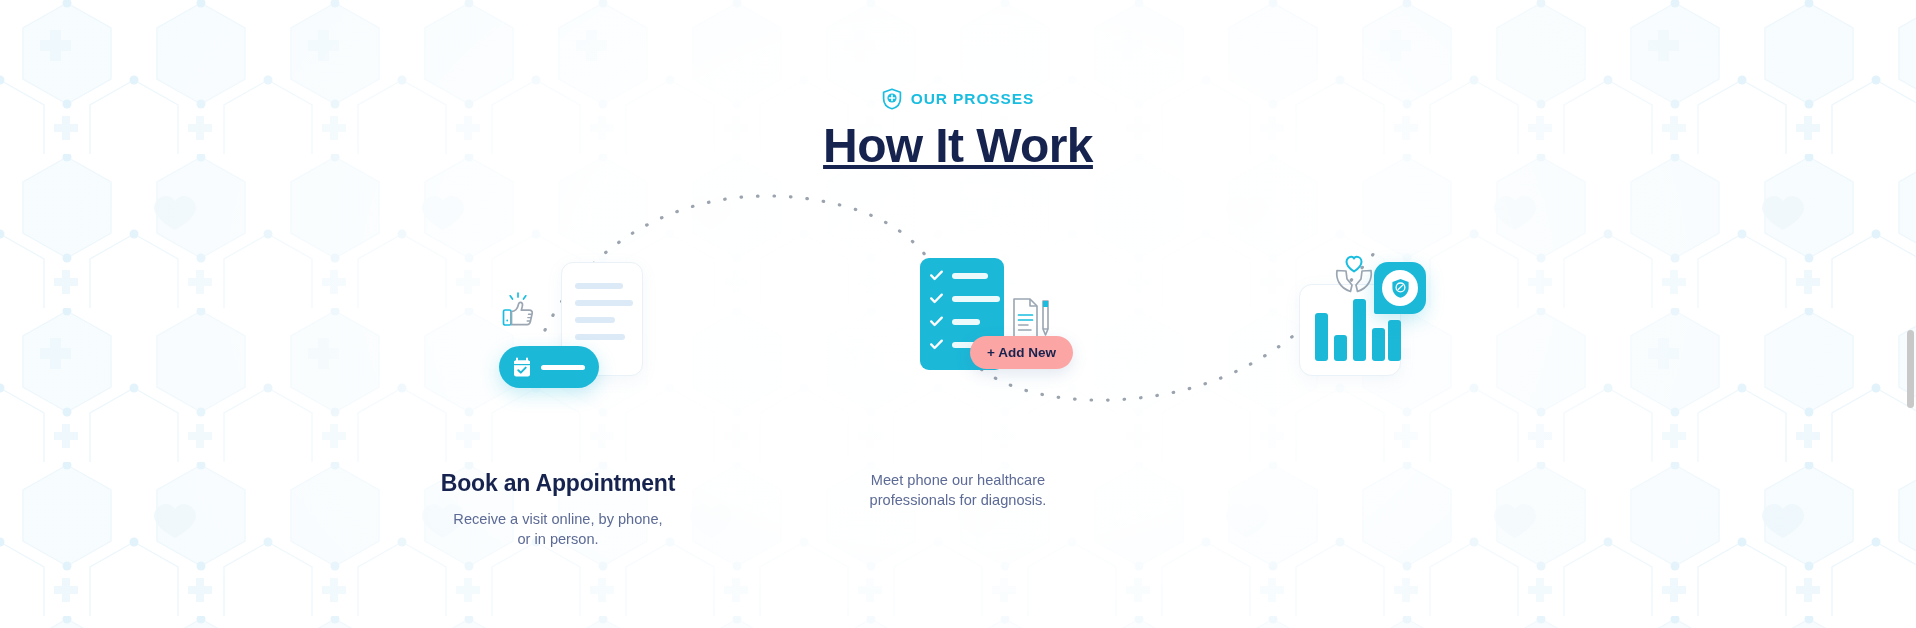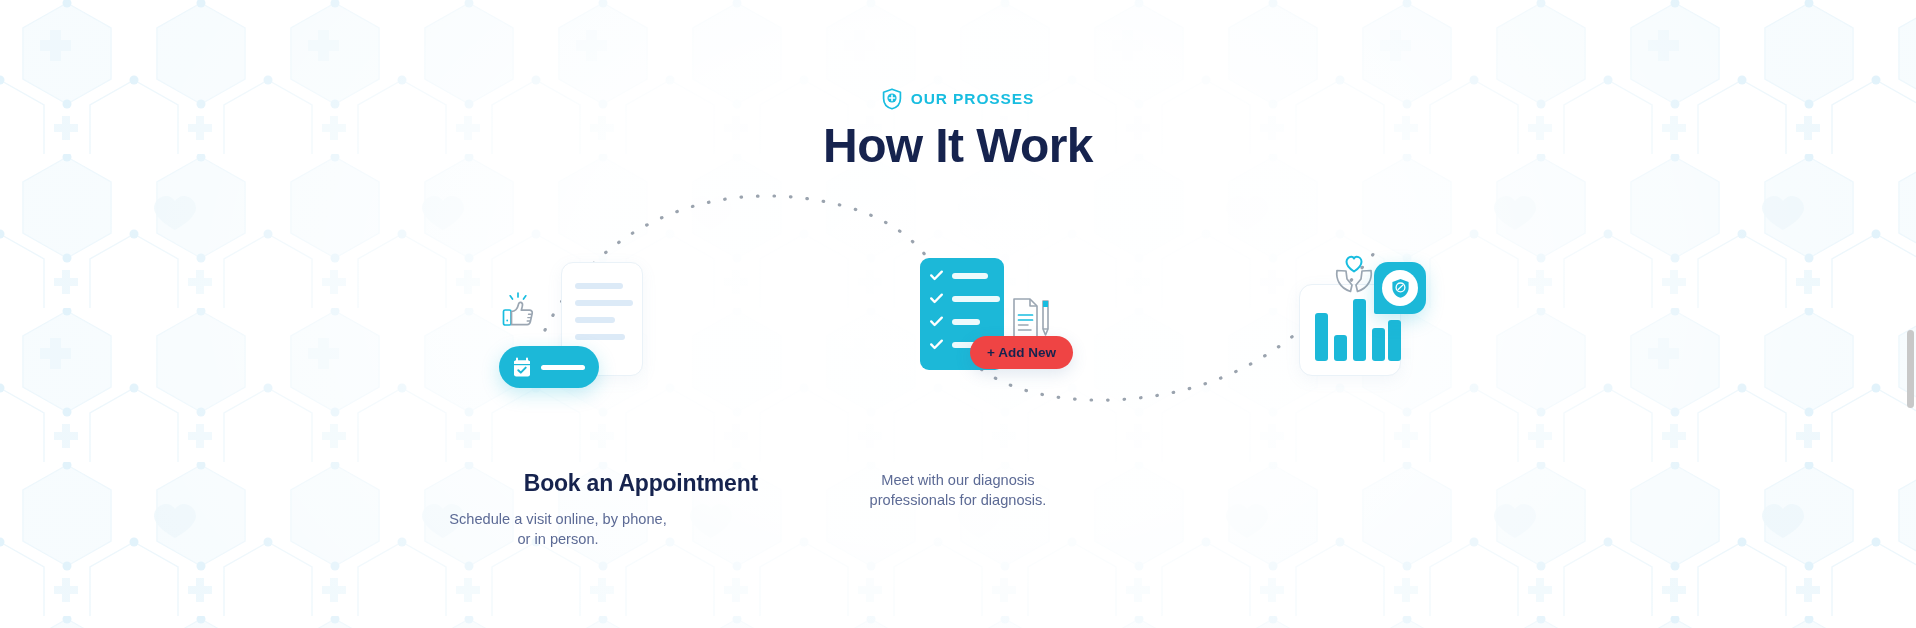--- a/index.html
+++ b/index.html
@@ -67,20 +67,21 @@
     position: absolute;
     top: 116px;
     left: 0;
     width: 100%;
     text-align: center;
     color: #16234E;
     font-size: 48px;
     font-weight: 700;
     letter-spacing: -0.6px;
     line-height: 1.25;
+    text-decoration: underline;
   }
 
   
   .connector {
     position: absolute;
     top: 180px;
     left: 540px;
     width: 840px;
     height: 240px;
     z-index: 1;
@@ -96,21 +97,21 @@
     z-index: 3;
   }
   .step { width: 400px; position: relative; }
 
   .art {
     height: 200px;
     position: relative;
   }
 
   .step-title {
-    text-align: right;
+    text-align: center;
     color: #16234E;
     font-size: 23px;
     font-weight: 700;
     letter-spacing: -0.2px;
     margin-top: 12px;
   }
   .step-desc {
     text-align: center;
     color: #5C6A95;
     font-size: 14.6px;
@@ -164,21 +165,21 @@
   .s2-bar { height: 6px; background: #ffffff; border-radius: 3px; opacity: .92; }
   .s2-b1 { width: 36px; } .s2-b2 { width: 48px; } .s2-b3 { width: 28px; } .s2-b4 { width: 40px; }
 
   .s2-doc { position: absolute; left: 253px; top: 38px; width: 40px; height: 45px; }
 
   .s2-addnew {
     position: absolute;
     left: 212px; top: 78px;
     height: 33px;
     padding: 0 17px;
-    background: #ef4444;
+    background: #fca5a5;
     border-radius: 17px;
     display: flex; align-items: center; gap: 5px;
     box-shadow: 0 5px 16px rgba(70,110,160,0.16);
   }
   .s2-addnew span {
     color: #16234E;
     font-size: 13.5px;
     font-weight: 700;
     white-space: nowrap;
   }
@@ -328,21 +329,21 @@
             <rect x="2" y="3.4" width="16" height="16" rx="2.2" fill="#ffffff"></rect>
             <rect x="2" y="3.4" width="16" height="3.6" rx="1.6" fill="#ffffff"></rect>
             <path d="M2 7.6 H18" stroke="#1CB8D8" stroke-width="1.2"></path>
             <path d="M6.3 13.2 L8.8 15.6 L13.7 10.6" fill="none" stroke="#1CB8D8" stroke-width="2" stroke-linecap="round" stroke-linejoin="round"></path>
           </svg>
           <div class="s1-pill-bar"></div>
         </div>
       </div>
 
       <div class="step-title">Book an Appointment</div>
-      <div class="step-desc">Schedule a visit online, by phone, or in person.</div>
+      <div class="step-desc">Receive a visit online, by phone, or in person.</div>
     </div>
 
     <div class="step">
       <div class="art">
 
         <div class="s2-card">
           <div class="s2-row s2-r1">
             <svg class="s2-check" viewBox="0 0 13 11">
               <path d="M1.2 5.4 L4.6 9 L11.8 1.6" fill="none" stroke="#ffffff" stroke-width="2.3" stroke-linecap="round" stroke-linejoin="round"></path>
             </svg>
@@ -380,21 +381,21 @@
           <path d="M32 5 H37 V33 L34.5 39 L32 33 Z" fill="#ffffff" stroke="#9BA6B2" stroke-width="1.6" stroke-linejoin="round"></path>
           <path d="M32 5 H37 V11 H32 Z" fill="#18BDE0"></path>
           <path d="M32 33 H37" stroke="#9BA6B2" stroke-width="1.4"></path>
         </svg>
 
         <div class="s2-addnew">
           <span>+ Add New</span>
         </div>
       </div>
 
-      <div class="step-desc">Meet with our diagnosis professionals for diagnosis.</div>
+      <div class="step-desc">Meet phone our healthcare professionals for diagnosis.</div>
     </div>
 
     <div class="step">
       <div class="art">
 
         <div class="s3-card">
           <div class="s3-bar s3-b1"></div>
           <div class="s3-bar s3-b2"></div>
           <div class="s3-bar s3-b3"></div>
           <div class="s3-bar s3-b4"></div>

